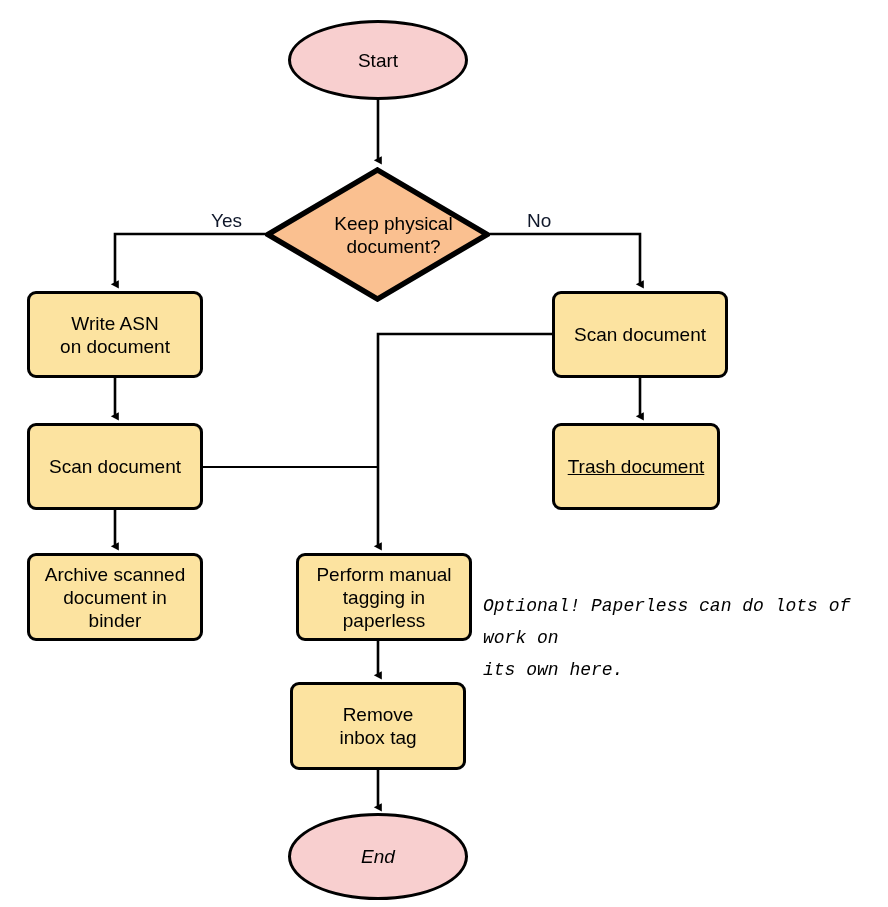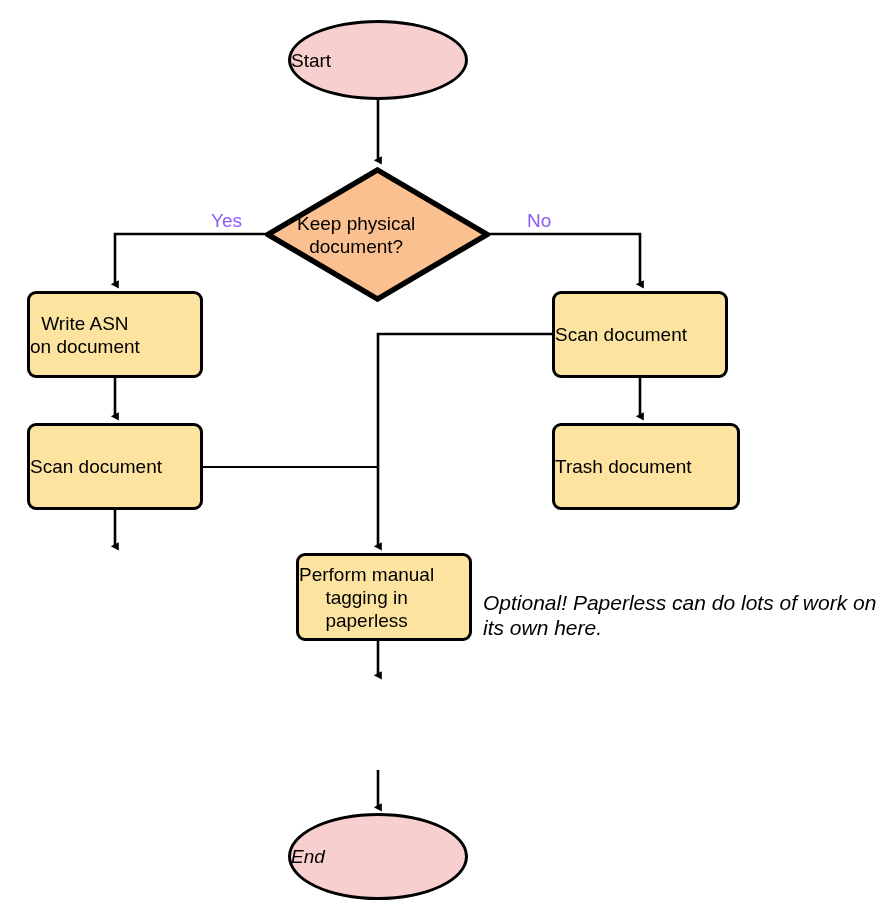--- a/index.html
+++ b/index.html
@@ -26,20 +26,21 @@
     top: 0;
     width: 888px;
     height: 907px;
     overflow: visible;
   }
   .node {
     position: absolute;
     box-sizing: border-box;
     display: flex;
     align-items: center;
+    justify-content: center;
     text-align: center;
     color: #000000;
     font-size: 19px;
     line-height: 23px;
     letter-spacing: 0px;
     white-space: pre-line;
     z-index: 3;
   }
   .node-process {
     background: #fce3a0;
@@ -61,34 +62,35 @@
     z-index: 1;
   }
   .decision-label {
     position: relative;
     z-index: 2;
     pointer-events: none;
     margin-left: 32px;
   }
   .edge-label {
     position: absolute;
-    color: #8b5cf6;
+    color: #0f172a;
     font-size: 19px;
     line-height: 22px;
     white-space: nowrap;
     z-index: 4;
   }
   .annotation {
     position: absolute;
     color: #000000;
-    font-size: 21px;
-    line-height: 25px;
+    font-size: 18px;
+    line-height: 32px;
     font-style: italic;
     white-space: pre-line;
     z-index: 4;
+    font-family: Liberation Mono, monospace;
   }
 </style>
 </head>
 <body>
 
 <div id="flow-root">
 
   <svg id="edge-layer" viewBox="0 0 888 907">
     <defs>
       <marker id="arrowhead" markerWidth="10" markerHeight="10" refX="5.2" refY="4" orient="auto" markerUnits="userSpaceOnUse">
@@ -151,35 +153,44 @@
 
   <div class="node node-process" style="left:27px; top:291px; width:176px; height:87px;">
     <span>Write ASN
 on document</span>
   </div>
 
   <div class="node node-process" style="left:27px; top:423px; width:176px; height:87px;">
     <span>Scan document</span>
   </div>
 
+  <div class="node node-process" style="left:27px; top:553px; width:176px; height:88px;">
+    <span>Archive scanned
+document in
+binder</span>
+  </div>
 
   <div class="node node-process" style="left:552px; top:291px; width:176px; height:87px;">
     <span>Scan document</span>
   </div>
 
-  <div class="node node-process" style="left:552px; top:423px; width:188px; height:87px;">
+  <div class="node node-process" style="left:552px; top:423px; width:168px; height:87px;text-decoration:underline;">
     <span>Trash document</span>
   </div>
 
   <div class="node node-process" style="left:296px; top:553px; width:176px; height:88px;">
     <span>Perform manual
 tagging in
 paperless</span>
   </div>
 
+  <div class="node node-process" style="left:290px; top:682px; width:176px; height:88px;">
+    <span>Remove
+inbox tag</span>
+  </div>
 
   <div class="node node-terminator" style="left:288px; top:813px; width:180px; height:87px;font-style:italic;">
     <span>End</span>
   </div>
 
   <div class="edge-label" style="left:211px; top:210px;">Yes</div>
 
   <div class="edge-label" style="left:527px; top:210px;">No</div>
 
   <div class="annotation" style="left:483px; top:590px; width:400px;">Optional! Paperless can do lots of work on

